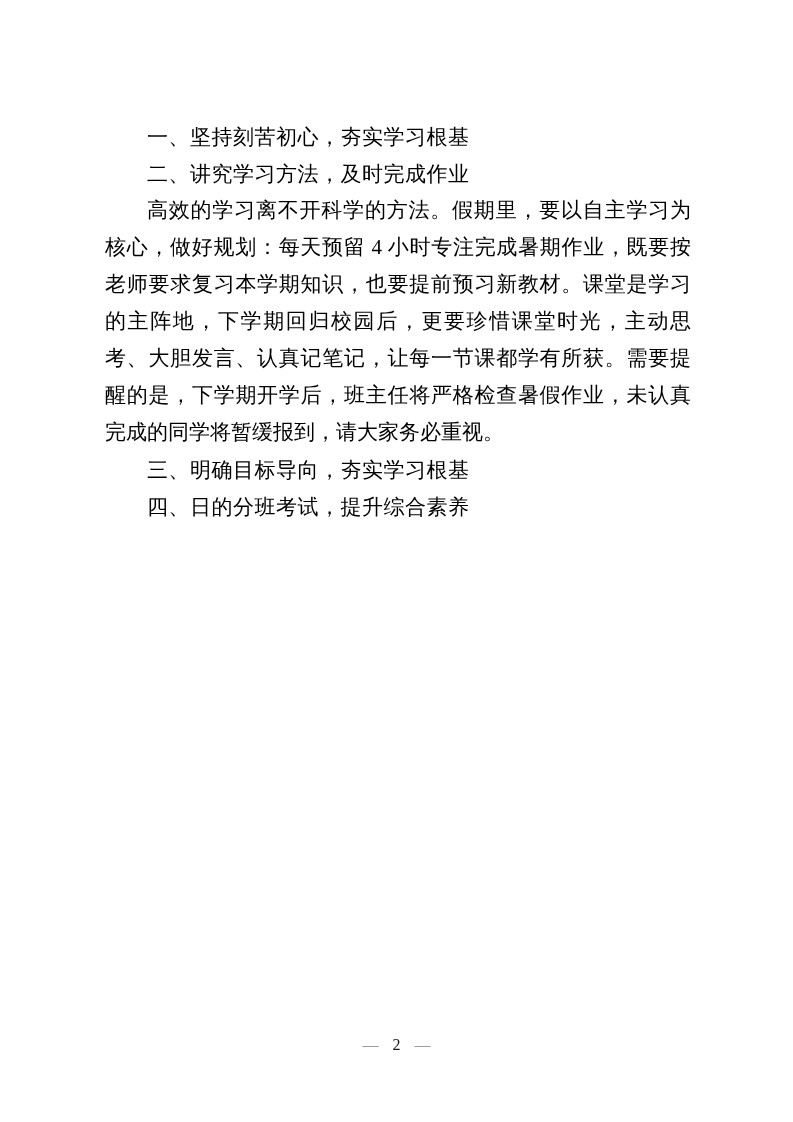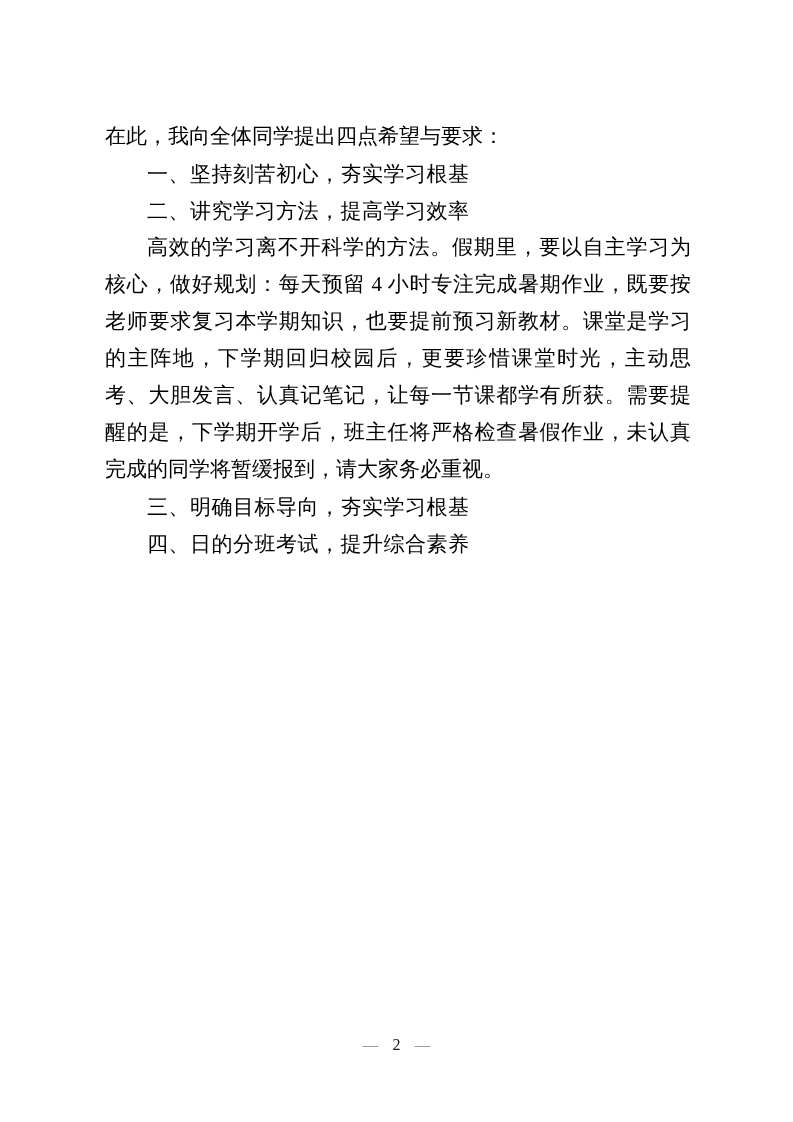--- a/index.html
+++ b/index.html
@@ -61,26 +61,25 @@
     margin: 0 14px;
     font-family: "Liberation Serif", "DejaVu Serif", serif;
   }
 </style>
 </head>
 <body>
 
 <div class="page">
 
   <div class="content">
-    <p class="block intro">在此，我向全体同学提出四点希望与要求：</p>
 
     <p class="block heading">一、坚持刻苦初心，夯实学习根基</p>
 
 
-    <p class="block heading">二、讲究学习方法，提高学习效率</p>
+    <p class="block heading">二、讲究学习方法，及时完成作业</p>
 
     <p class="block para">高效的学习离不开科学的方法。假期里，要以自主学习为核心，做好规划：每天预留 4 小时专注完成暑期作业，既要按老师要求复习本学期知识，也要提前预习新教材。课堂是学习的主阵地，下学期回归校园后，更要珍惜课堂时光，主动思考、大胆发言、认真记笔记，让每一节课都学有所获。需要提醒的是，下学期开学后，班主任将严格检查暑假作业，未认真完成的同学将暂缓报到，请大家务必重视。</p>
 
     <p class="block heading">三、明确目标导向，夯实学习根基</p>
 
 
     <p class="block heading">四、日的分班考试，提升综合素养</p>
   </div>
 
   <div class="footer">

